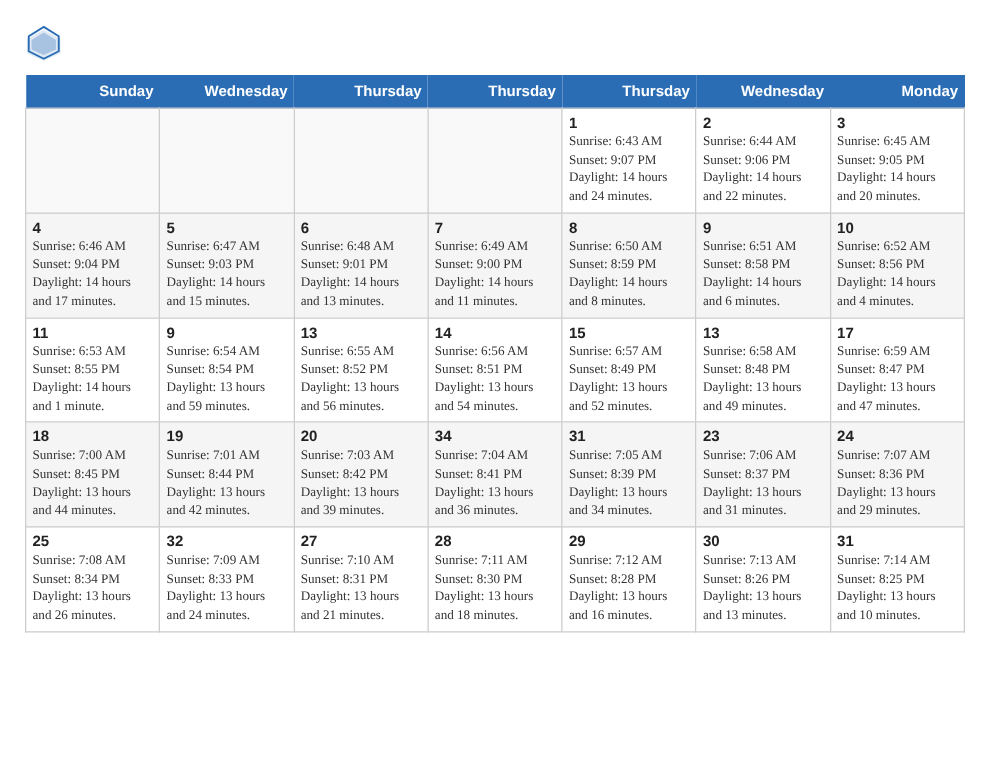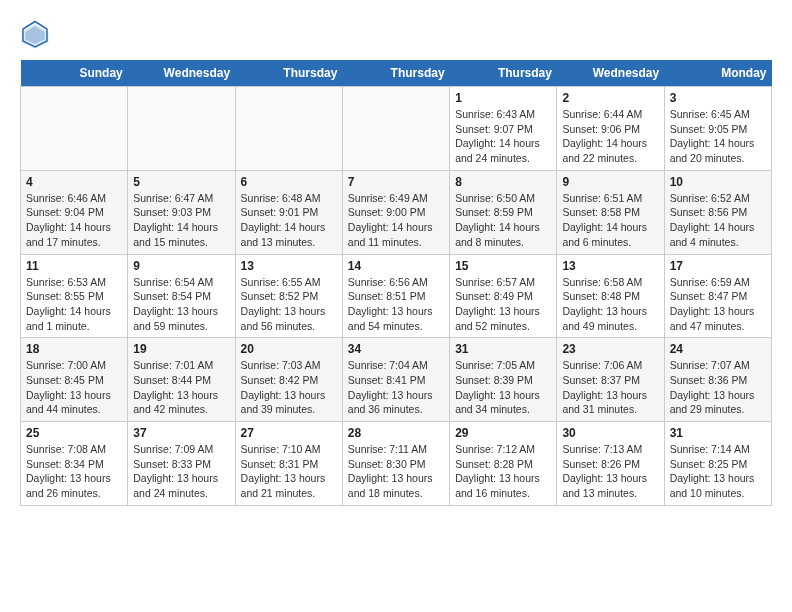--- a/index.html
+++ b/index.html
@@ -79,20 +79,21 @@
     .day-num {
       font-weight: bold;
       font-size: 12px;
       margin-bottom: 2px;
       color: #222;
     }
     .day-info {
       color: #333;
       font-size: 10.5px;
       line-height: 1.4;
+      font-family: Liberation Serif, serif;
     }
   </style>
 </head>
 <body>
 
 <div class="header">
   <div class="logo">
     <svg class="logo-icon" viewBox="0 0 40 40" xmlns="http://www.w3.org/2000/svg">
       <polygon points="20,5 38,15 38,30 20,38 2,30 2,15" fill="#2a6db5" opacity="0.15"></polygon>
       <polygon points="20,2 36,12 36,28 20,36 4,28 4,12" fill="none" stroke="#2a6db5" stroke-width="2"></polygon>
@@ -229,21 +230,21 @@
           <div class="day-num">24</div>
           <div class="day-info">Sunrise: 7:07 AM<br>Sunset: 8:36 PM<br>Daylight: 13 hours<br>and 29 minutes.</div>
         </td>
       </tr>
       <tr>
         <td>
           <div class="day-num">25</div>
           <div class="day-info">Sunrise: 7:08 AM<br>Sunset: 8:34 PM<br>Daylight: 13 hours<br>and 26 minutes.</div>
         </td>
         <td>
-          <div class="day-num">37</div>
+          <div class="day-num">32</div>
           <div class="day-info">Sunrise: 7:09 AM<br>Sunset: 8:33 PM<br>Daylight: 13 hours<br>and 24 minutes.</div>
         </td>
         <td>
           <div class="day-num">27</div>
           <div class="day-info">Sunrise: 7:10 AM<br>Sunset: 8:31 PM<br>Daylight: 13 hours<br>and 21 minutes.</div>
         </td>
         <td>
           <div class="day-num">28</div>
           <div class="day-info">Sunrise: 7:11 AM<br>Sunset: 8:30 PM<br>Daylight: 13 hours<br>and 18 minutes.</div>
         </td>

